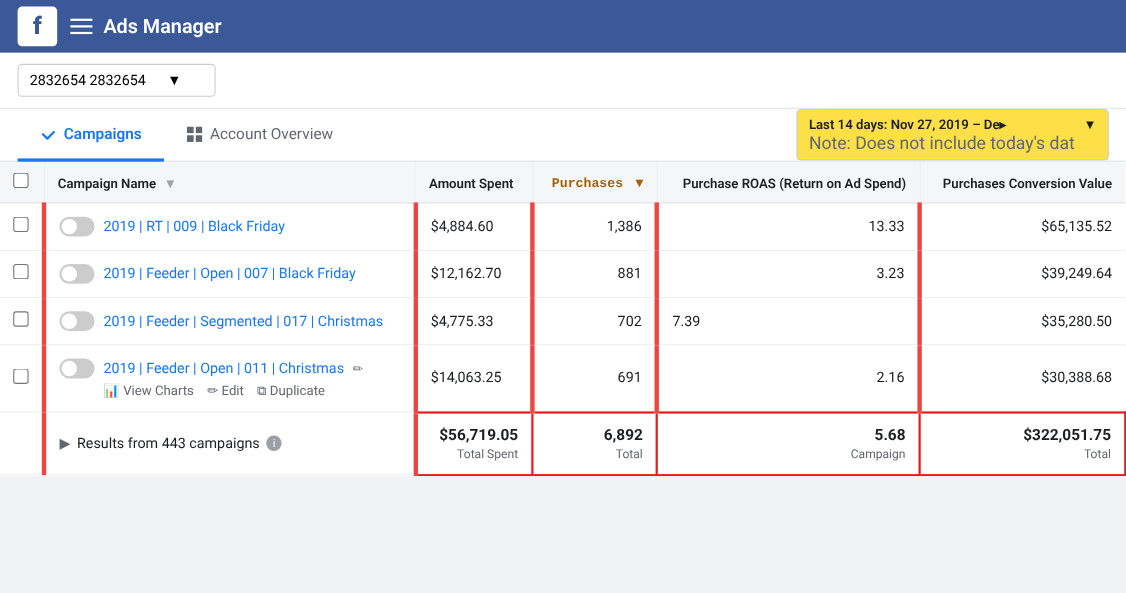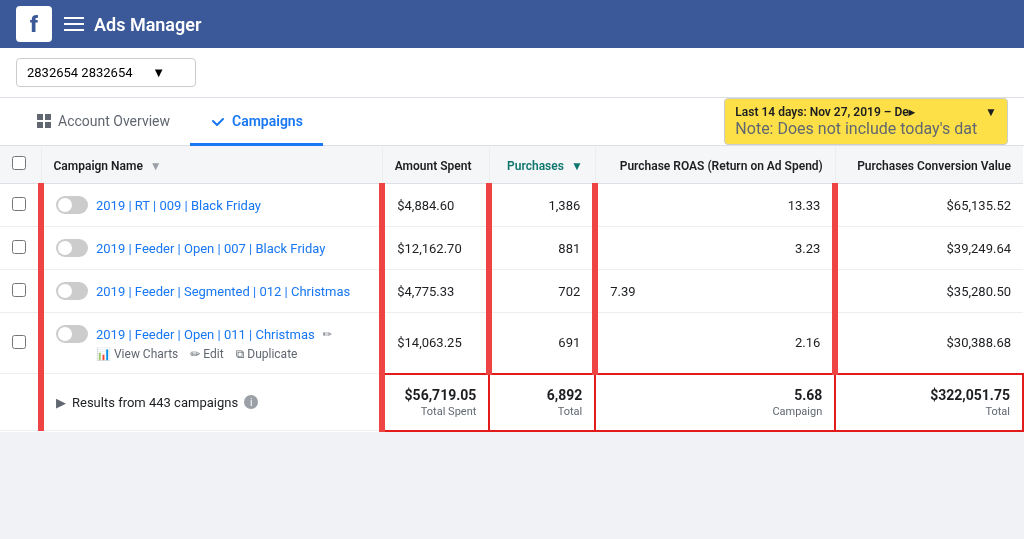--- a/index.html
+++ b/index.html
@@ -115,31 +115,31 @@
     thead th {
       padding: 10px 12px;
       text-align: left;
       color: #1c1e21;
       font-weight: 600;
       font-size: 12px;
       border-right: 1px solid #eee;
       vertical-align: bottom;
     }
     thead th:last-child { border-right: none; }
-    thead th.sortable { color: #0f766e; cursor: pointer; }
+    thead th.sortable { color: #a16207; cursor: pointer; font-family: Liberation Mono, monospace; }
     thead th .sort-icon { margin-left: 4px; }
 
     tbody tr {
       border-bottom: 1px solid #eee;
       background: #fff;
     }
     td {
       padding: 12px 12px;
       vertical-align: middle;
-      border-right: 6px solid #ef4444;
+      border-right: 4px solid #ef4444;
       color: #1c1e21;
     }
     td:last-child { border-right: none; }
 
     .campaign-cell {
       display: flex; flex-direction: column; gap: 4px;
     }
     .campaign-name-row {
       display: flex; align-items: center; gap: 8px;
     }
@@ -218,38 +218,38 @@
 </div>
 
 <div class="account-bar">
   <div class="account-dropdown">
     <span>2832654 2832654</span>
     <span class="chevron">▼</span>
   </div>
 </div>
 
 <div class="nav-tabs">
+  <div class="tab active">
+    <span class="tab-icon">
+      <svg width="14" height="14" viewBox="0 0 14 14" fill="#1877f2">
+        <path d="M2 7l4 4 6-6" stroke="#1877f2" stroke-width="2" fill="none" stroke-linecap="round" stroke-linejoin="round"></path>
+      </svg>
+    </span>
+    <span>Campaigns</span>
+  </div>
   <div class="tab">
     <span class="tab-icon">
       <svg width="14" height="14" viewBox="0 0 14 14" fill="#606770">
         <rect x="0" y="0" width="6" height="6"></rect>
           <rect x="8" y="0" width="6" height="6"></rect>
         <rect x="0" y="8" width="6" height="6"></rect>
           <rect x="8" y="8" width="6" height="6"></rect>
       </svg>
     </span>
     <span>Account Overview</span>
-  </div>
-  <div class="tab active">
-    <span class="tab-icon">
-      <svg width="14" height="14" viewBox="0 0 14 14" fill="#1877f2">
-        <path d="M2 7l4 4 6-6" stroke="#1877f2" stroke-width="2" fill="none" stroke-linecap="round" stroke-linejoin="round"></path>
-      </svg>
-    </span>
-    <span>Campaigns</span>
   </div>
   <div class="date-range-box">
     <div class="date-range-text">
       <span class="date-range-main">Last 14 days: Nov 27, 2019 – De▸</span>
       <span class="date-range-note">Note: Does not include today's dat</span>
     </div>
     <span>▼</span>
   </div>
 </div>
 
@@ -314,21 +314,21 @@
     <td class="num-cell" style="text-align:right;">$39,249.64</td>
   </tr>
         <tr>
     <td>
       <input type="checkbox" style="width: 14px; height: 14px; cursor: pointer;">
     </td>
     <td>
       <div class="campaign-cell">
         <div class="campaign-name-row">
           <div class="toggle"></div>
-          <a class="campaign-link" href="#">2019 | Feeder | Segmented | 012 | Christmas</a>
+          <a class="campaign-link" href="#">2019 | Feeder | Segmented | 017 | Christmas</a>
 
         </div>
 
       </div>
     </td>
     <td class="amount">$4,775.33</td>
     <td class="num-cell" style="text-align:right;">702</td>
     <td class="num-cell" style="text-align:left;">7.39</td>
     <td class="num-cell" style="text-align:right;">$35,280.50</td>
   </tr>

